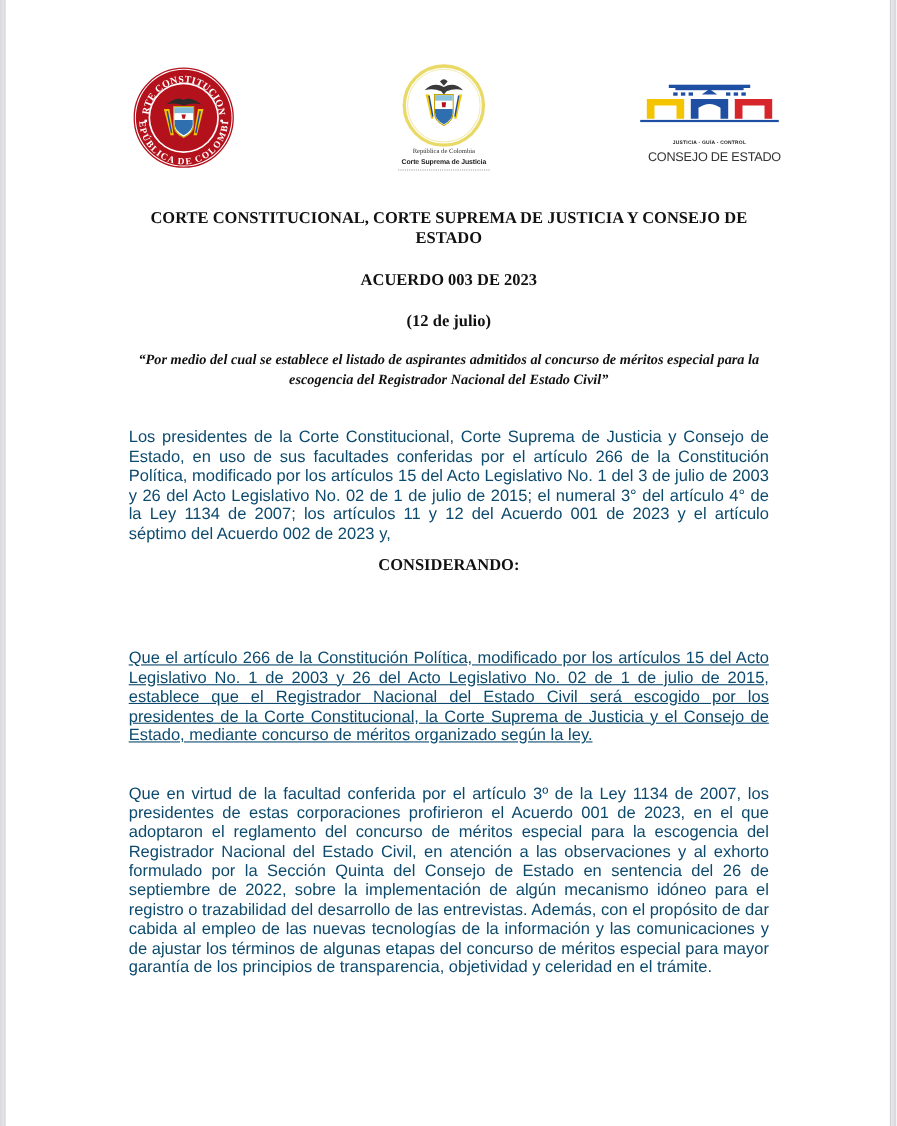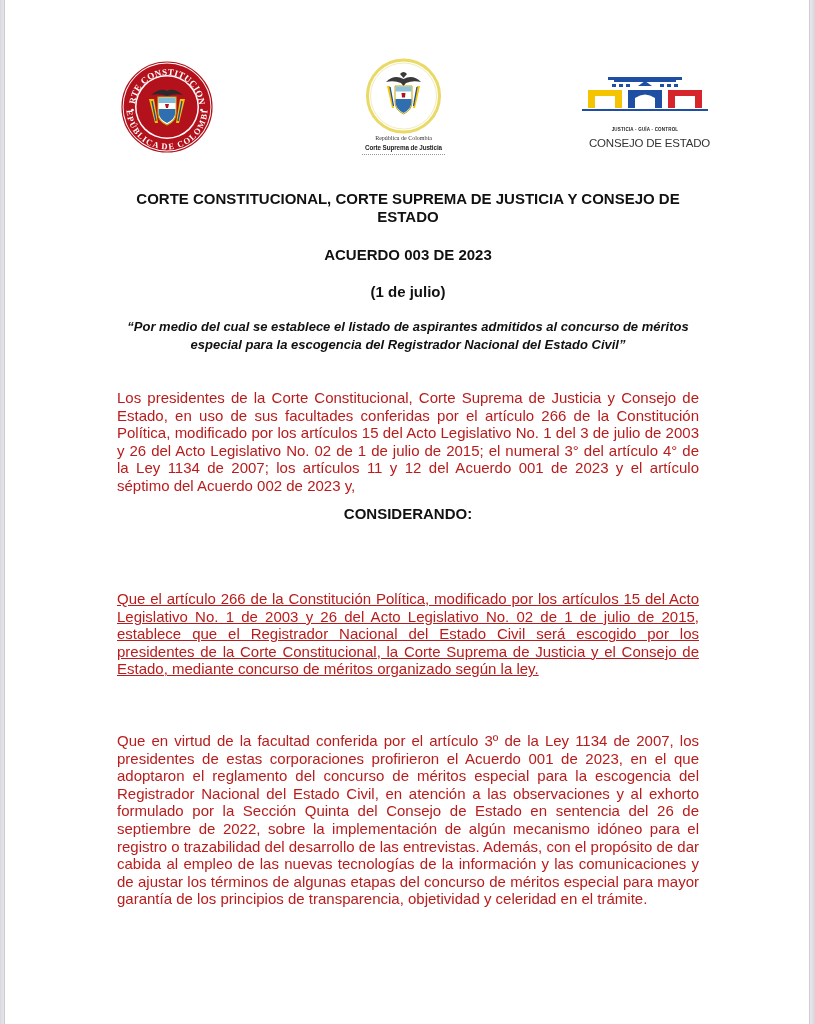--- a/index.html
+++ b/index.html
@@ -55,21 +55,21 @@
       letter-spacing: -0.2px;
       margin-top: 24px;
     }
     .ce-sub {
       position: absolute; left: 0; width: 130px; top: 51px;
       text-align: center; font-size: 4.5px; font-weight: bold; color: #222; letter-spacing: 0.2px;
     }
 
     
     .center {
-      position: absolute; left: 110px; width: 596px; text-align: center;
+      position: absolute; left: 110px; width: 596px; text-align: center; font-family: Liberation Serif, serif;
     }
     .title {
       top: 190px;
       font-weight: bold; font-size: 15px; line-height: 18px;
     }
     .agreement {
       top: 246px;
       font-weight: bold; font-size: 15px; line-height: 18px;
     }
     .date {
@@ -80,25 +80,25 @@
       top: 318px;
       font-weight: bold; font-style: italic; font-size: 13px; line-height: 17.5px;
     }
     .consid {
       top: 505px;
       font-weight: bold; font-size: 15px; line-height: 18px;
     }
     .para {
       position: absolute; left: 117px; width: 582px;
       font-size: 15px; line-height: 17.6px; text-align: justify;
-      color: #b91c1c;
+      color: #0c4a6e;
     }
     .p1 { top: 389px; }
     .p2 { top: 590px; text-decoration: underline; }
-    .p3 { top: 732px; }
+    .p3 { top: 713px; }
   </style>
 </head>
 <body>
 
 <div class="edge-left"></div>
 <div class="edge-left-line"></div>
 <div class="edge-right"></div>
 <div class="edge-right-line"></div>
 
 <div class="logo logo-cc">
@@ -179,21 +179,21 @@
     <path d="M 88 14 L 122 14 L 122 32 L 115 32 L 115 20 L 95 20 L 95 32 L 88 32 Z" fill="#d6262b"></path>
 
     <rect x="2" y="33" width="126" height="2" fill="#1f4fa3"></rect>
   </svg>
   <div class="ce-title">CONSEJO DE ESTADO</div>
   <div class="ce-sub">JUSTICIA - GUÍA - CONTROL</div>
 </div>
 
 <div class="center title">CORTE CONSTITUCIONAL, CORTE SUPREMA DE JUSTICIA Y CONSEJO DE ESTADO</div>
 <div class="center agreement">ACUERDO 003 DE 2023</div>
-<div class="center date">(1 de julio)</div>
+<div class="center date">(12 de julio)</div>
 <div class="center subject">“Por medio del cual se establece el listado de aspirantes admitidos al concurso de méritos especial para la escogencia del Registrador Nacional del Estado Civil”</div>
 
 <div class="para p1">Los presidentes de la Corte Constitucional, Corte Suprema de Justicia y Consejo de Estado, en uso de sus facultades conferidas por el artículo 266 de la Constitución Política, modificado por los artículos 15 del Acto Legislativo No. 1 del 3 de julio de 2003 y 26 del Acto Legislativo No. 02 de 1 de julio de 2015; el numeral 3° del artículo 4° de la Ley 1134 de 2007; los artículos 11 y 12 del Acuerdo 001 de 2023 y el artículo séptimo del Acuerdo 002 de 2023 y,</div>
 
 <div class="center consid">CONSIDERANDO:</div>
 
 <div class="para p2">Que el artículo 266 de la Constitución Política, modificado por los artículos 15 del Acto Legislativo No. 1 de 2003 y 26 del Acto Legislativo No. 02 de 1 de julio de 2015, establece que el Registrador Nacional del Estado Civil será escogido por los presidentes de la Corte Constitucional, la Corte Suprema de Justicia y el Consejo de Estado, mediante concurso de méritos organizado según la ley.</div>
 <div class="para p3">Que en virtud de la facultad conferida por el artículo 3º de la Ley 1134 de 2007, los presidentes de estas corporaciones profirieron el Acuerdo 001 de 2023, en el que adoptaron el reglamento del concurso de méritos especial para la escogencia del Registrador Nacional del Estado Civil, en atención a las observaciones y al exhorto formulado por la Sección Quinta del Consejo de Estado en sentencia del 26 de septiembre de 2022, sobre la implementación de algún mecanismo idóneo para el registro o trazabilidad del desarrollo de las entrevistas. Además, con el propósito de dar cabida al empleo de las nuevas tecnologías de la información y las comunicaciones y de ajustar los términos de algunas etapas del concurso de méritos especial para mayor garantía de los principios de transparencia, objetividad y celeridad en el trámite.</div>
 
 </body></html>

